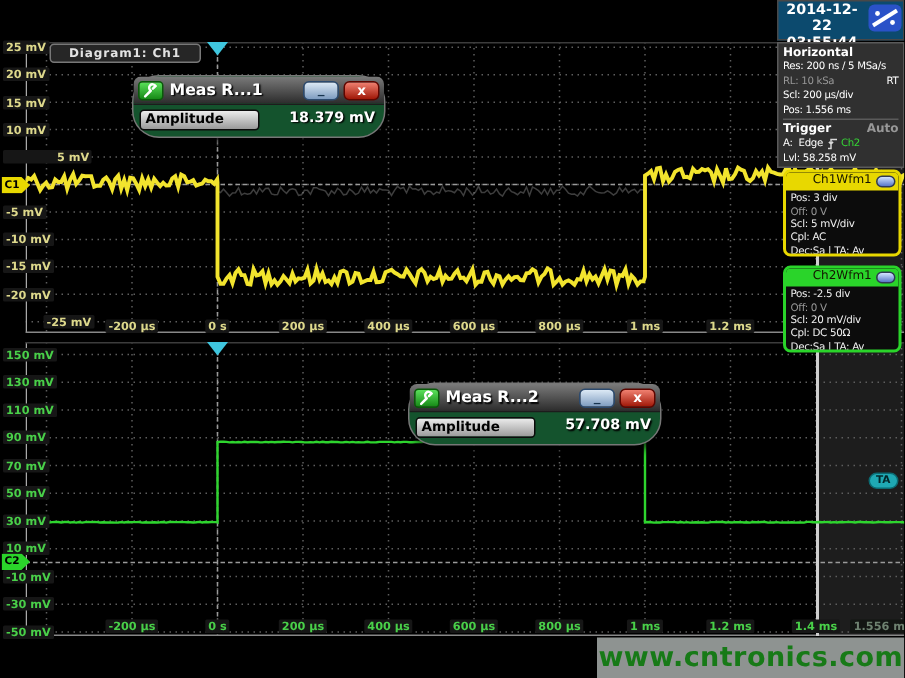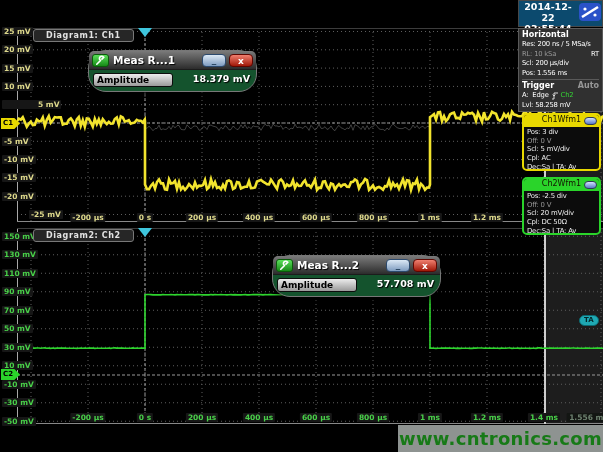--- a/index.html
+++ b/index.html
@@ -165,21 +165,20 @@
         <line x1="0" y1="26.75" x2="586" y2="26.75" stroke="#5e5e5e" stroke-width="1" stroke-dasharray="1 3"></line>
         <line x1="0" y1="8.25" x2="586" y2="8.25" stroke="#5e5e5e" stroke-width="1" stroke-dasharray="1 3"></line>
         <line x1="128" y1="0" x2="128" y2="196" stroke="#9a9a9a" stroke-width="1" stroke-dasharray="3 2"></line>
         <line x1="0" y1="147" x2="586" y2="147" stroke="#9a9a9a" stroke-width="1" stroke-dasharray="3 2"></line>
         <line x1="0.5" y1="0" x2="0.5" y2="196" stroke="#a8a8a8" stroke-width="1"></line>
         <line x1="0" y1="195.5" x2="586" y2="195.5" stroke="#888" stroke-width="1"></line>
         <line x1="0" y1="0.5" x2="586" y2="0.5" stroke="#3c3c3c" stroke-width="1"></line>
         <line x1="528" y1="0" x2="528" y2="196" stroke="#cfcfcf" stroke-width="2"></line>
         <path d="M-0.3 120.2 L1.8 120.4 L3.8 120.0 L5.8 120.2 L7.8 120.3 L9.8 120.1 L11.8 120.2 L13.8 120.0 L15.8 120.3 L17.8 120.1 L19.8 120.0 L21.8 120.0 L23.8 120.3 L25.8 120.0 L27.8 119.9 L29.8 120.3 L31.8 120.1 L33.8 120.4 L35.8 120.0 L37.8 120.4 L39.8 120.1 L41.8 120.0 L43.8 120.1 L45.8 120.0 L47.8 120.1 L49.8 120.3 L51.8 120.2 L53.8 120.3 L55.8 120.3 L57.8 120.3 L59.8 120.4 L61.8 120.3 L63.8 120.1 L65.8 120.3 L67.8 120.0 L69.8 120.2 L71.8 120.1 L73.8 120.1 L75.8 120.0 L77.8 120.4 L79.8 120.2 L81.8 120.3 L83.8 120.3 L85.8 120.2 L87.8 120.3 L89.8 120.2 L91.8 120.0 L93.8 120.4 L95.8 120.0 L97.8 119.9 L99.8 120.1 L101.8 120.1 L103.8 120.0 L105.8 120.1 L107.8 120.2 L109.8 120.2 L111.8 120.3 L113.8 120.2 L115.8 119.9 L117.8 120.3 L119.8 120.0 L121.8 120.2 L123.8 120.0 L125.8 120.1 L127.8 120.1 L128.0 120.2 L128.0 66.7 L130.0 66.5 L132.0 66.5 L134.0 66.6 L136.0 66.9 L138.0 66.7 L140.0 66.9 L142.0 66.7 L144.0 66.9 L146.0 66.5 L148.0 66.8 L150.0 66.7 L152.0 66.7 L154.0 66.6 L156.0 66.8 L158.0 66.9 L160.0 66.6 L162.0 66.8 L164.0 66.6 L166.0 66.8 L168.0 66.7 L170.0 66.7 L172.0 66.5 L174.0 66.6 L176.0 66.6 L178.0 66.9 L180.0 66.6 L182.0 66.6 L184.0 66.7 L186.0 66.9 L188.0 66.9 L190.0 66.8 L192.0 66.9 L194.0 66.5 L196.0 66.9 L198.0 66.5 L200.0 66.8 L202.0 66.8 L204.0 66.5 L206.0 66.7 L208.0 66.7 L210.0 66.9 L212.0 66.8 L214.0 66.6 L216.0 66.9 L218.0 66.6 L220.0 66.9 L222.0 66.8 L224.0 66.9 L226.0 66.8 L228.0 66.5 L230.0 66.9 L232.0 66.9 L234.0 66.8 L236.0 66.6 L238.0 66.6 L240.0 66.6 L242.0 66.6 L244.0 66.6 L246.0 66.9 L248.0 66.6 L250.0 66.8 L252.0 66.6 L254.0 66.6 L256.0 66.8 L258.0 66.8 L260.0 66.7 L262.0 66.7 L264.0 66.7 L266.0 66.6 L268.0 66.6 L270.0 66.9 L272.0 66.8 L274.0 66.6 L276.0 66.5 L278.0 66.8 L280.0 66.9 L282.0 66.7 L284.0 66.8 L286.0 66.5 L288.0 66.6 L290.0 66.7 L292.0 66.9 L294.0 66.9 L296.0 66.9 L298.0 66.6 L300.0 66.8 L302.0 66.7 L304.0 66.7 L306.0 66.9 L308.0 66.9 L310.0 66.9 L312.0 66.5 L314.0 66.9 L316.0 66.5 L318.0 66.8 L320.0 66.8 L322.0 66.9 L324.0 66.8 L326.0 66.6 L328.0 66.6 L330.0 66.9 L332.0 66.8 L334.0 66.8 L336.0 66.8 L338.0 66.6 L340.0 66.6 L342.0 66.8 L344.0 66.9 L346.0 66.8 L348.0 66.7 L350.0 66.7 L352.0 66.9 L354.0 66.9 L356.0 66.8 L358.0 66.7 L360.0 66.6 L362.0 66.9 L364.0 66.8 L366.0 66.7 L368.0 66.7 L370.0 66.5 L372.0 66.8 L374.0 66.9 L376.0 66.9 L378.0 66.6 L380.0 66.8 L382.0 66.8 L384.0 66.5 L386.0 66.6 L388.0 66.7 L390.0 66.8 L392.0 66.7 L394.0 66.5 L396.0 66.7 L398.0 66.7 L400.0 66.6 L402.0 66.6 L404.0 66.7 L406.0 66.9 L408.0 66.5 L410.0 66.8 L412.0 66.9 L413.0 66.7 L413.0 120.2 L415.0 120.0 L417.0 120.2 L419.0 120.4 L421.0 120.3 L423.0 120.3 L425.0 120.1 L427.0 120.1 L429.0 120.1 L431.0 120.1 L433.0 120.1 L435.0 120.3 L437.0 120.0 L439.0 120.4 L441.0 120.1 L443.0 120.4 L445.0 120.3 L447.0 120.2 L449.0 120.3 L451.0 120.2 L453.0 120.4 L455.0 120.4 L457.0 120.1 L459.0 120.1 L461.0 120.0 L463.0 120.0 L465.0 120.0 L467.0 120.3 L469.0 120.1 L471.0 120.3 L473.0 120.1 L475.0 120.2 L477.0 120.1 L479.0 120.3 L481.0 120.2 L483.0 120.4 L485.0 120.0 L487.0 120.2 L489.0 120.2 L491.0 120.0 L493.0 120.0 L495.0 120.4 L497.0 120.3 L499.0 120.3 L501.0 120.1 L503.0 120.4 L505.0 120.3 L507.0 120.3 L509.0 120.3 L511.0 120.2 L513.0 120.4 L515.0 120.3 L517.0 120.3 L519.0 120.4 L521.0 119.9 L523.0 119.9 L525.0 120.2 L527.0 120.2 L529.0 120.0 L531.0 120.2 L533.0 120.1 L535.0 120.0 L537.0 120.3 L539.0 120.1 L541.0 120.3 L543.0 120.0 L545.0 120.2 L547.0 120.1 L549.0 120.0 L551.0 120.1 L553.0 120.3 L555.0 120.0 L557.0 120.0 L559.0 120.2 L561.0 120.1 L563.0 120.2 L565.0 120.3 L567.0 120.2 L569.0 120.0 L571.0 120.1 L573.0 120.2 L575.0 120.2 L577.0 120.2 L579.0 120.1 L581.0 120.1 L583.0 120.1 L585.0 120.2 L587.0 120.4 L589.0 120.0 L591.0 120.2 L593.0 120.4 L595.0 120.2 L597.0 120.2 L598.3 120.2" fill="none" stroke="#2ed52e" stroke-width="1.6" opacity="1"></path>
       </svg>
-    <div class="tab">Diagram2: Ch2</div>
     <div class="trig-tri"></div>
     <div class="ch-marker" id="c2m">C2</div>
     <div class="badge-ta">TA</div>
     <div id="d2labels">
         <span class="alab c2lab" style="left: 2px; top: 3.75px;">150 mV</span>
         <span class="alab c2lab" style="left: 2px; top: 22.25px;">130 mV</span>
         <span class="alab c2lab" style="left: 2px; top: 40.75px;">110 mV</span>
         <span class="alab c2lab" style="left: 2px; top: 59.25px;">90 mV</span>
         <span class="alab c2lab" style="left: 2px; top: 77.75px;">70 mV</span>
         <span class="alab c2lab" style="left: 2px; top: 96.25px;">50 mV</span>

